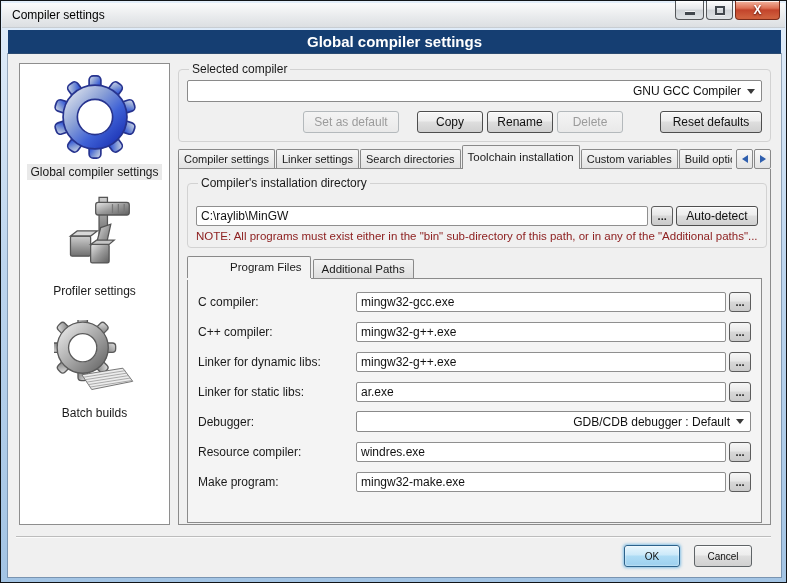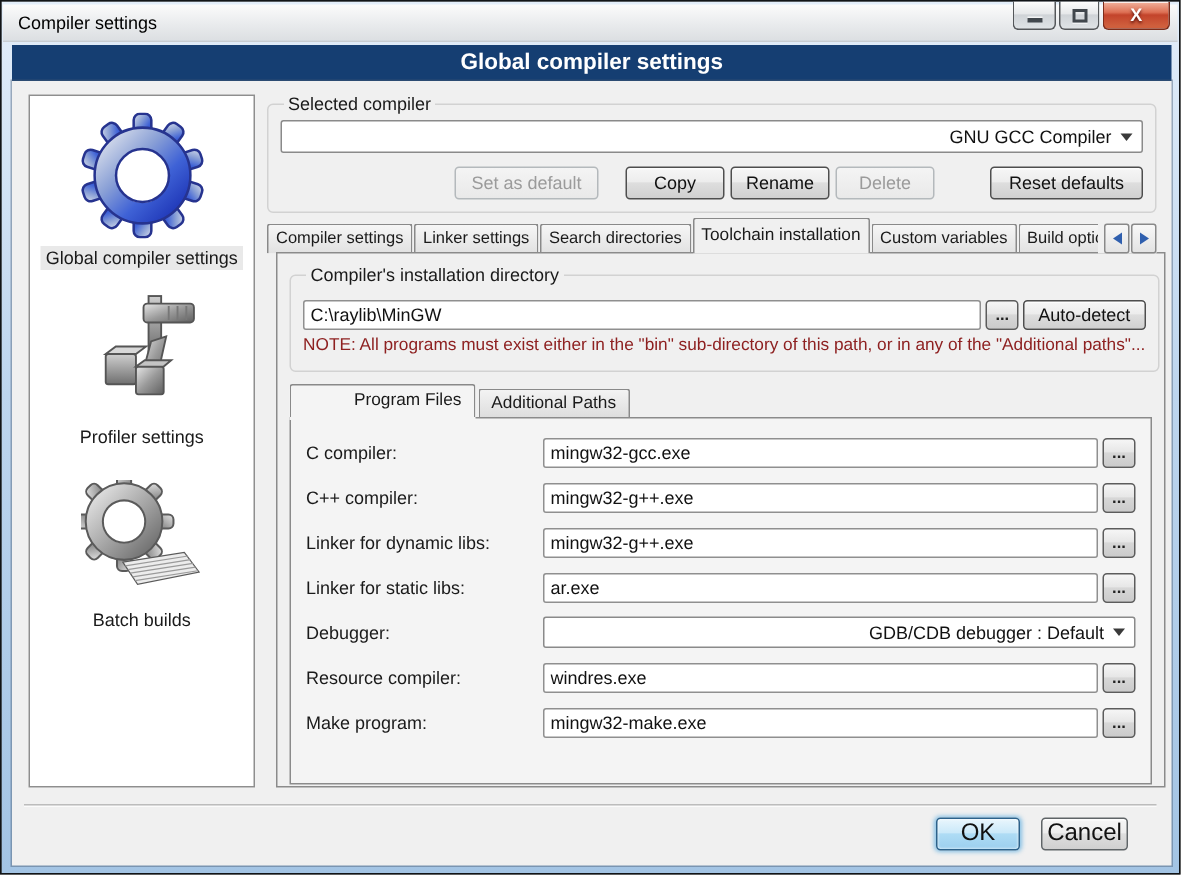--- a/index.html
+++ b/index.html
@@ -119,25 +119,25 @@
   .arrowbtn{
     width:17px; height:20px; border:1px solid #898989; border-radius:2px; margin-left:1px;
     background:linear-gradient(180deg,#f8f8f8,#e3e3e3);
     display:flex; align-items:center; justify-content:center; cursor:default;
   }
   .tri-l{ width:0; height:0; border-top:4px solid transparent; border-bottom:4px solid transparent; border-right:6px solid #2f5fae; }
   .tri-r{ width:0; height:0; border-top:4px solid transparent; border-bottom:4px solid transparent; border-left:6px solid #2f5fae; }
 
   
   .tabpanel{
-    position:absolute; left:6px; top:114px; width:593px; height:357px;
+    position:absolute; left:0; top:114px; width:593px; height:357px;
     border:1px solid #8b8b8b; background:#f0f0f0; z-index:2;
   }
   .fs-install{ margin:7px 8px 0 8px; height:72px; }
-  .dirrow{ display:flex; align-items:center; margin-top:6px; }
+  .dirrow{ display:flex; align-items:center; margin-top:12px; }
   .txt{
     height:20px; background:#fff; border:1px solid #8f8f8f; border-radius:2px;
     font-family:"Liberation Sans", sans-serif; font-size:12px; color:#111; padding:0 4px; outline:none;
   }
   .dirrow .txt{ flex:1; }
   .mini{
     width:22px; height:20px; margin-left:3px; border:1px solid #5c5c5c; border-radius:3px;
     background:linear-gradient(180deg,#f6f6f6,#e7e7e7 45%,#d7d7d7 50%,#cbcbcb);
     font-size:11px; font-weight:bold; color:#222; line-height:16px; text-align:center; cursor:default;
   }
@@ -159,21 +159,21 @@
   .trow{ display:flex; align-items:center; height:21px; margin-bottom:9px; }
   .tlabel{ width:158px; font-size:12px; color:#1a1a1a; flex:0 0 auto; }
   .tctl{ flex:1; display:flex; align-items:center; }
   .tctl .txt{ flex:1; }
   .tctl .combo{ flex:1; height:21px; }
 
   
   .sep{ position:absolute; left:8px; top:482px; width:755px; height:1px; background:#bcbcbc; box-shadow:0 1px 0 #fbfbfb; }
   .footer{ position:absolute; right:29px; top:491px; display:flex; }
   .btn-ok{
-    width:56px; height:22px; border:1px solid #2c628b; border-radius:3px; font-size:16px; color:#111;
+    width:56px; height:22px; border:1px solid #2c628b; border-radius:3px; font-size:10px; color:#111;
     background:linear-gradient(180deg,#e9f6fd,#cbe9f9 45%,#aedcf5 50%,#9ccfee);
     box-shadow:0 0 3px 1px rgba(63,160,222,.6), inset 0 0 2px #fff;
     display:flex; align-items:center; justify-content:center; cursor:default;
   }
   .btn-cancel{ width:58px; margin-left:14px; border-color:#5f6467; }
 </style>
 </head>
 <body>
 
 <div class="window">

